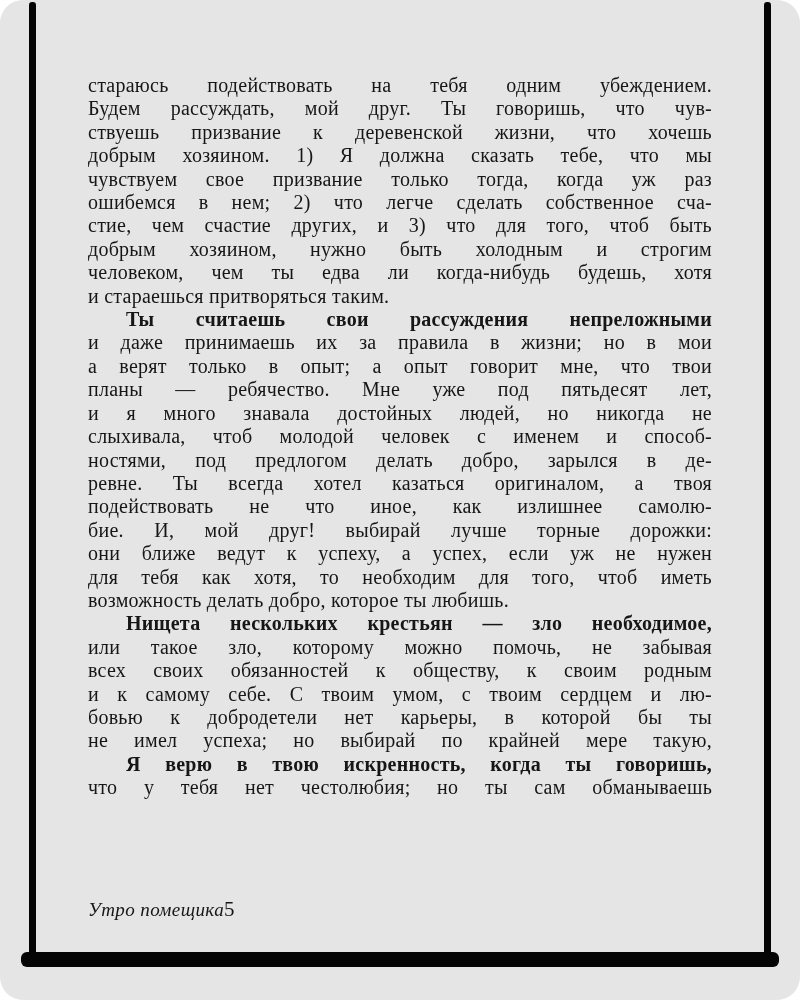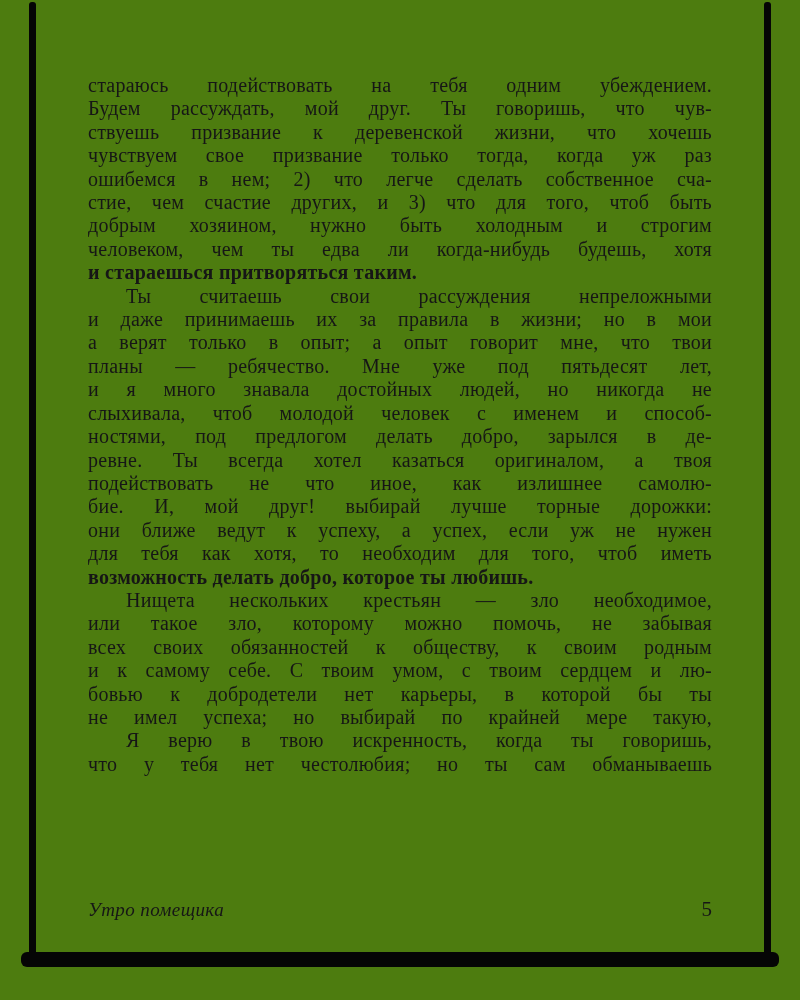--- a/index.html
+++ b/index.html
@@ -4,67 +4,67 @@
 <style>
   html, body { margin: 0; padding: 0; }
   body {
     width: 800px; height: 1000px;
     background: #ffffff;
     font-family: "Liberation Serif", "DejaVu Serif", serif;
     position: relative;
     overflow: hidden;
     color: #161616;
   }
-  .page { position: absolute; inset: 0; background: #4d7c0f; }
+  .page { position: absolute; inset: 0; background: #e5e5e5; border-radius: 23px; }
 
   
   .edge { position: absolute; background: #050505; }
   .edge-left   { left: 29px;  top: 2px; width: 7px;  height: 958px; border-radius: 3px; }
   .edge-right  { left: 764px; top: 2px; width: 7px;  height: 958px; border-radius: 3px; }
   .edge-bottom { left: 21px;  top: 952px; width: 758px; height: 15px; border-radius: 6px; }
 
   .text-col {
     position: absolute;
     left: 88px; top: 74px;
     width: 624px;
     font-size: 20px;
     line-height: 23.4px;
     letter-spacing: 0.25px;
   }
   .para { margin: 0; }
   .line { text-align: justify; white-space: normal; }
   .line.just  { text-align: justify; text-align-last: justify; }
-  .line.final { text-align: center;    text-align-last: left; font-weight: bold; }
-  .line.first { text-indent: 38px; }
+  .line.final { text-align: center;    text-align-last: left; }
+  .line.first { text-indent: 38px; font-weight: bold; }
 
   .footer {
     position: absolute;
     left: 88px; top: 897px;
     width: 624px;
     display: flex;
-    justify-content: space-between;
     align-items: baseline;
   }
   .footer .title { font-style: italic; font-size: 19px; letter-spacing: 0.4px; }
   .footer .num   { font-size: 21px; }
 </style>
 </head>
 <body>
 
 <div class="page">
 
   <div class="edge edge-left"></div>
   <div class="edge edge-right"></div>
   <div class="edge edge-bottom"></div>
 
   <div class="text-col">
       <div class="para">
         <div class="line just">стараюсь подействовать на тебя одним убеждением.</div>
         <div class="line just">Будем рассуждать, мой друг. Ты говоришь, что чув-</div>
         <div class="line just">ствуешь призвание к деревенской жизни, что хочешь</div>
+        <div class="line just">добрым хозяином. 1) Я должна сказать тебе, что мы</div>
         <div class="line just">чувствуем свое призвание только тогда, когда уж раз</div>
         <div class="line just">ошибемся в нем; 2) что легче сделать собственное сча-</div>
         <div class="line just">стие, чем счастие других, и 3) что для того, чтоб быть</div>
         <div class="line just">добрым хозяином, нужно быть холодным и строгим</div>
         <div class="line just">человеком, чем ты едва ли когда-нибудь будешь, хотя</div>
         <div class="line final">и стараешься притворяться таким.</div>
       </div>
       <div class="para">
         <div class="line just first">Ты считаешь свои рассуждения непреложными</div>
         <div class="line just">и даже принимаешь их за правила в жизни; но в мои</div>

